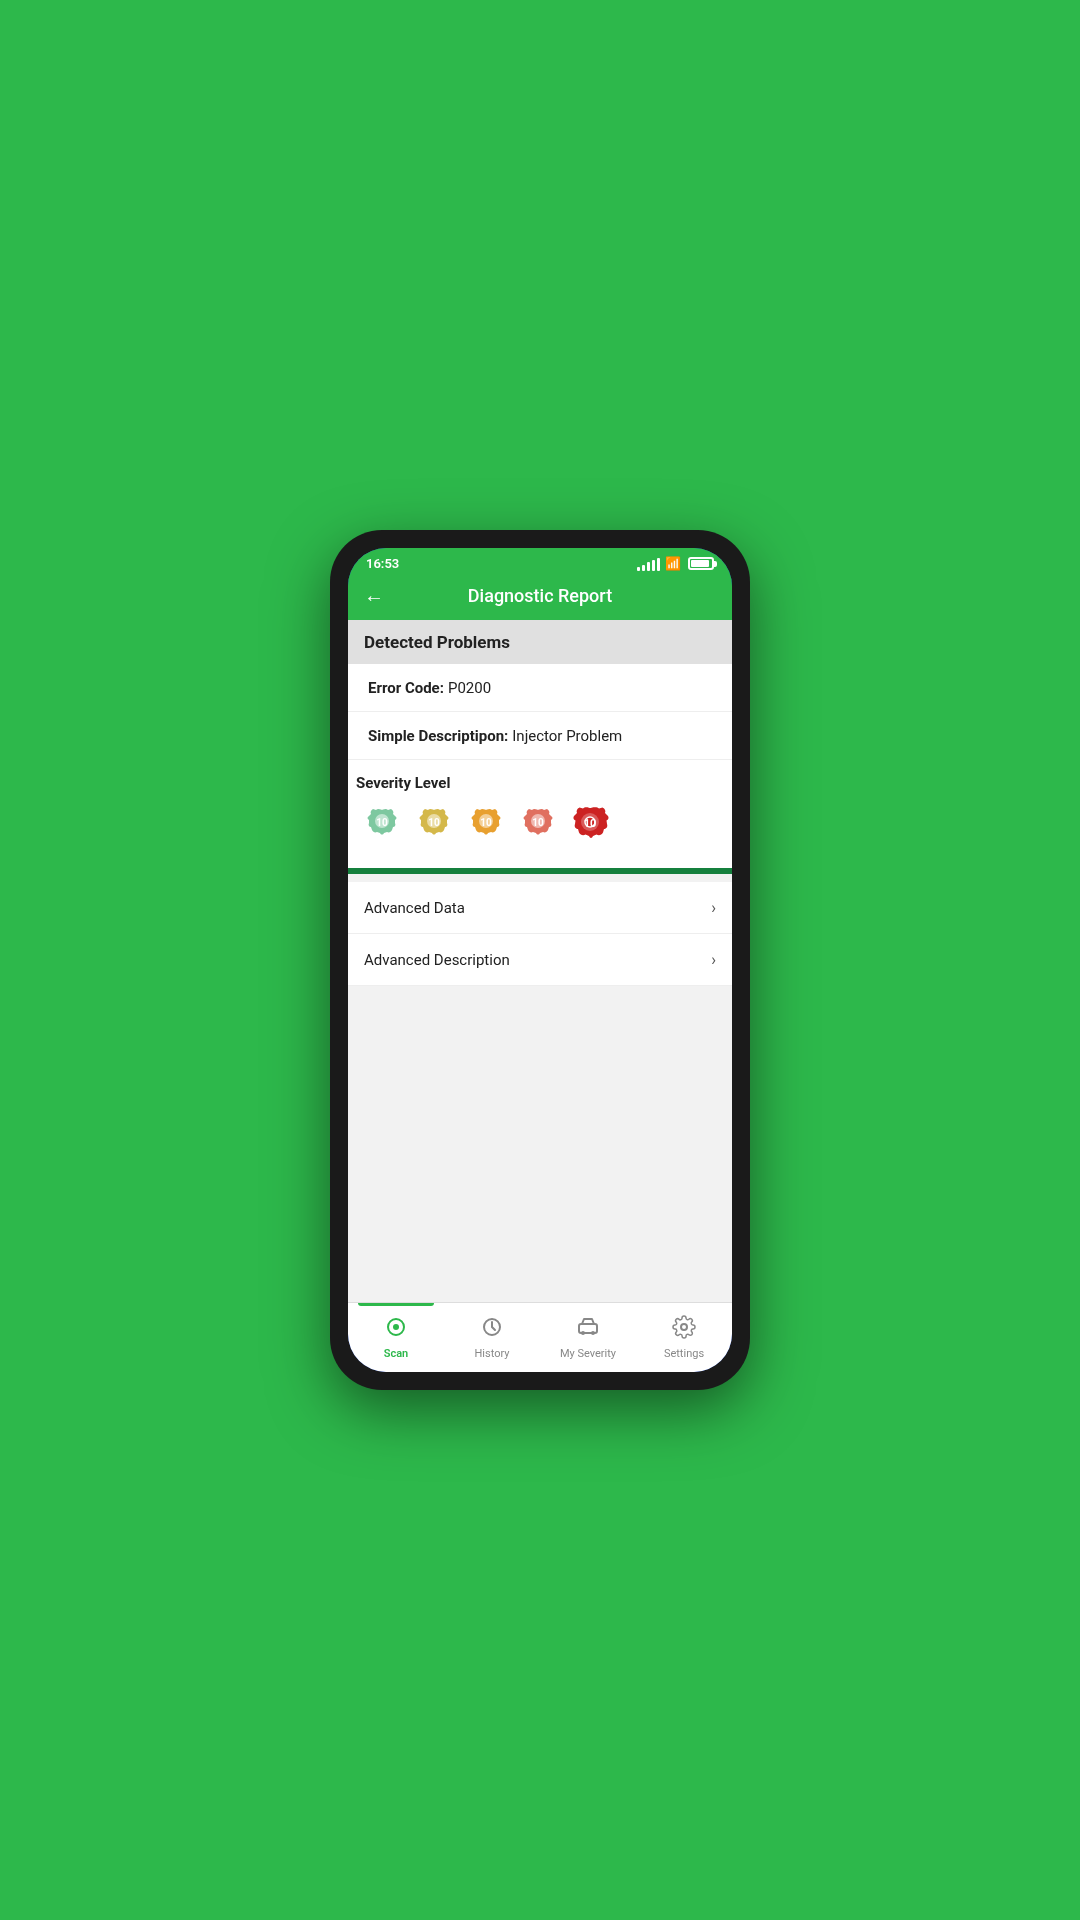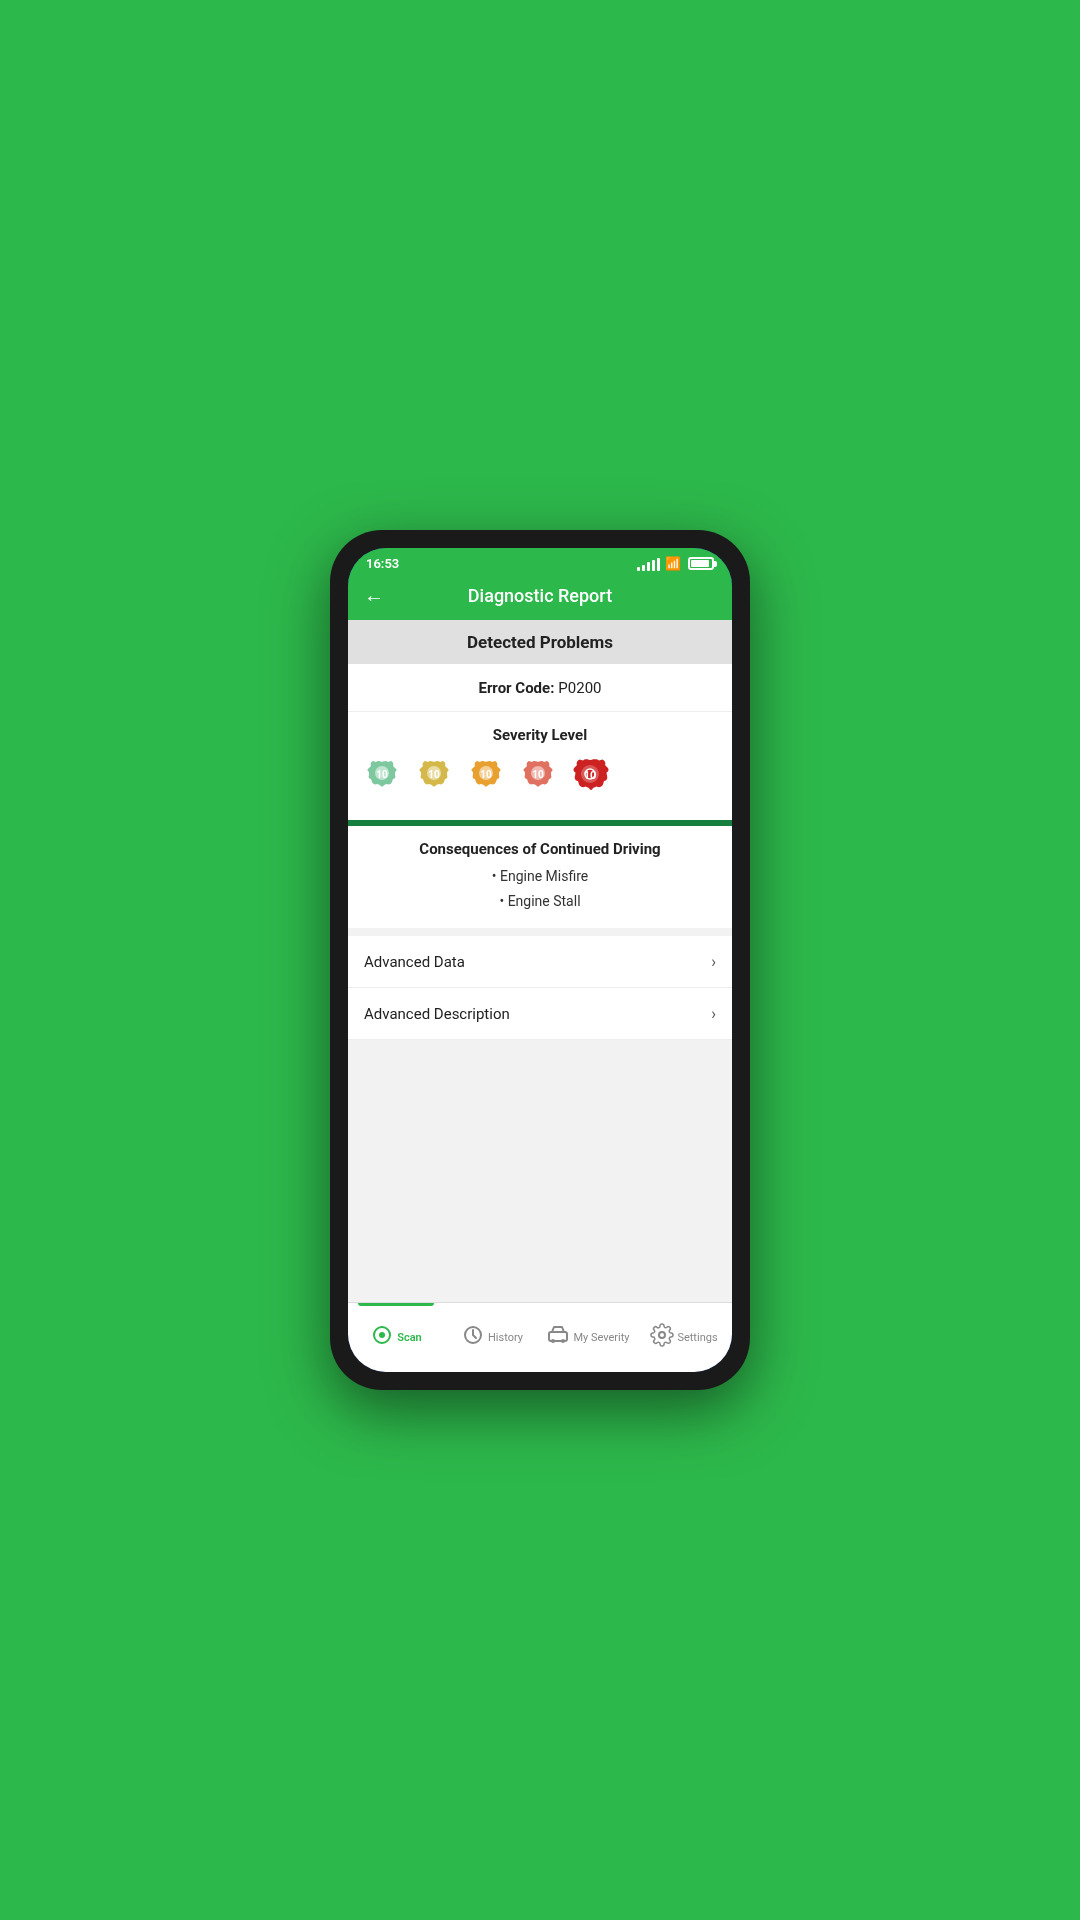--- a/index.html
+++ b/index.html
@@ -126,21 +126,20 @@
       color: white;
       font-size: 18px;
       font-weight: 500;
     }
 
     
     .content {
       flex: 1;
       overflow-y: auto;
       background: #f2f2f2;
-      text-align: center;
     }
 
     .section-header {
       background: #e0e0e0;
       padding: 12px 16px;
     }
 
     .section-header-text {
       font-size: 17px;
       font-weight: 700;
@@ -251,21 +250,21 @@
     .bottom-nav {
       background: white;
       display: flex;
       border-top: 1px solid #ddd;
       height: 70px;
     }
 
     .nav-item {
       flex: 1;
       display: flex;
-      flex-direction: row;
+      flex-direction: column;
       align-items: center;
       justify-content: center;
       gap: 3px;
       cursor: pointer;
       position: relative;
     }
 
     .nav-item.active {
       color: #2db84b;
     }
@@ -333,20 +332,24 @@
       <div class="section-header">
         <span class="section-header-text">Detected Problems</span>
       </div>
 
       <div class="card">
         <div class="card-row">
           <span class="row-label">Error Code:</span>
           <span class="row-value">P0200</span>
         </div>
 
+        <div class="card-row">
+          <span class="row-label">Simple Descriptipon:</span>
+          <span class="row-value">Injector Problem</span>
+        </div>
 
         <div class="severity-row">
           <div class="severity-label">Severity Level</div>
           <div class="severity-icons">
 
             <div class="gear-icon-wrap">
               <svg class="gear-svg" viewBox="0 0 52 52" fill="none" xmlns="http://www.w3.org/2000/svg">
                 <path d="M26 8C26 8 22 6 20 8L17 7C15 8 14 10 15 12L13 14C11 15 11 17 13 18L13 21C12 23 13 25 15 25L16 28C17 30 19 31 21 30L24 31C25 33 27 33 28 31L31 30C33 31 35 30 36 28L37 25C39 25 40 23 39 21L39 18C41 17 41 15 39 14L37 12C38 10 37 8 35 7L32 8C30 6 26 8 26 8Z" fill="#7ec8a0"></path>
                 <circle cx="26" cy="19" r="7" fill="white" fill-opacity="0.5"></circle>
                 <text x="26" y="24" text-anchor="middle" fill="white" font-size="10" font-weight="bold">10</text>
@@ -381,25 +384,20 @@
               <svg class="gear-svg" viewBox="0 0 52 52" fill="none" xmlns="http://www.w3.org/2000/svg">
                 <path d="M26 6C26 6 21 4 19 6.5L15.5 5.5C13 6.5 12 9 13 11L10.5 13.5C9 15 9 17.5 11.5 18.5L11 22C10 24.5 11.5 27 14 27L15 30.5C16.5 33 19 34 21.5 32.5L25 34C26 36.5 28 36.5 29 34L32.5 32.5C35 34 37.5 33 39 30.5L40 27C42.5 27 44 24.5 43 22L42.5 18.5C45 17.5 45 15 43.5 13.5L41 11C42 9 41 6.5 38.5 5.5L35 6.5C33 4 26 6 26 6Z" fill="#cc2222"></path>
                 <circle cx="26" cy="20" r="9" fill="white" fill-opacity="0.25"></circle>
                 <circle cx="26" cy="20" r="5" fill="#cc2222" stroke="white" stroke-width="1.5"></circle>
                 <text x="26" y="25" text-anchor="middle" fill="white" font-size="11" font-weight="bold">10</text>
               </svg>
             </div>
           </div>
         </div>
 
-        <div class="consequences-row">
-          <div class="consequences-title">Consequences of Continued Driving</div>
-          <div class="consequences-item">• Engine Misfire</div>
-          <div class="consequences-item">• Engine Stall</div>
-        </div>
       </div>
 
       <div class="info-section">
 
         <div class="expandable-row">
           <span class="expandable-label">Advanced Data</span>
           <span class="chevron">›</span>
         </div>
 
         <div class="expandable-row">

